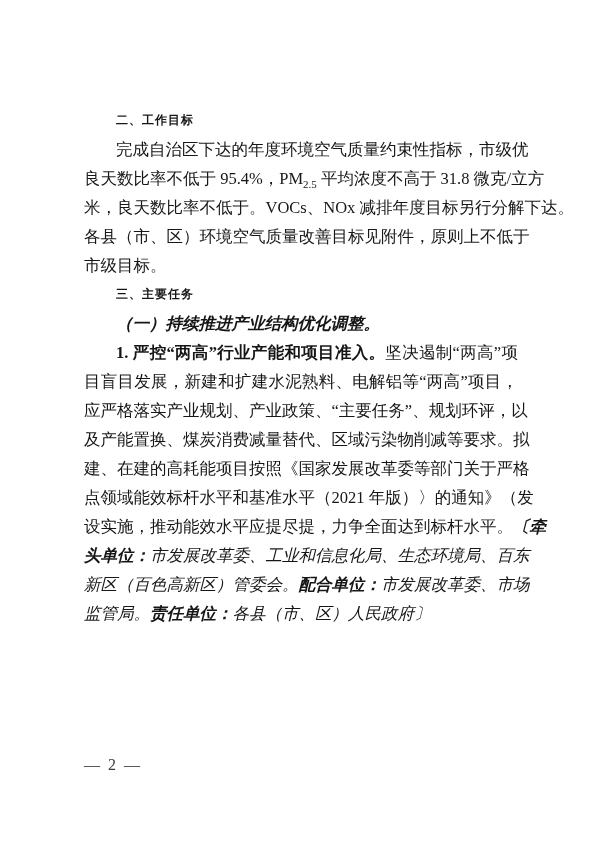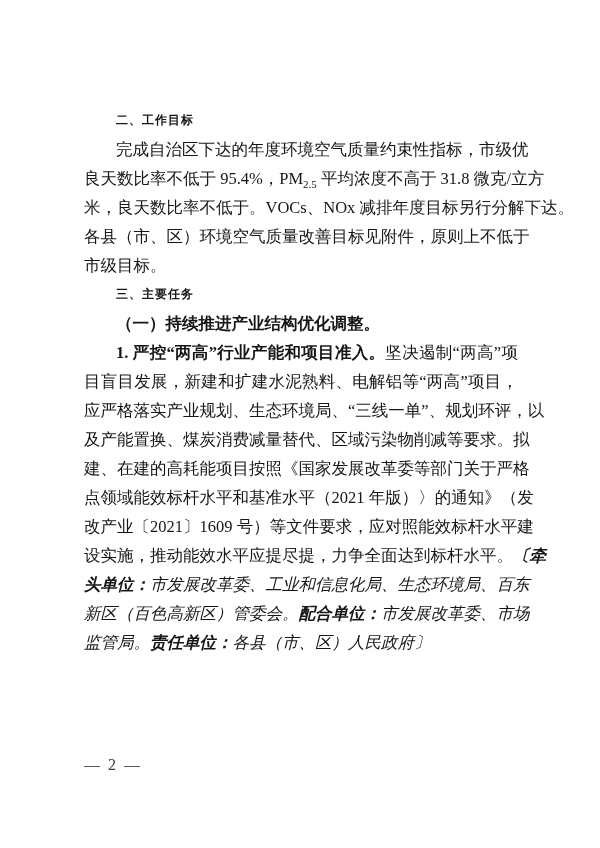--- a/index.html
+++ b/index.html
@@ -50,20 +50,21 @@
   }
   .kai {
     font-style: italic;
   }
   .kai-bold {
     font-style: italic;
     font-weight: bold;
   }
   .sub-heading {
     font-weight: bold;
+    font-style: italic;
     text-align: right;
     text-align-last: left;
   }
   sub {
     font-size: 11px;
     line-height: 0;
   }
   .footer {
     position: absolute;
     left: 84px;
@@ -109,33 +110,30 @@
       <span>（一）持续推进产业结构优化调整。</span>
     </div>
 
     <div class="line fill indent">
       <span class="lead-bold">1. 严控“两高”行业产能和项目准入。</span><span>坚决遏制“两高”项</span>
     </div>
     <div class="line fill">
       <span>目盲目发展，新建和扩建水泥熟料、电解铝等“两高”项目，</span>
     </div>
     <div class="line fill">
-      <span>应严格落实产业规划、生态环境局、“三线一单”、规划环评，以</span>
+      <span>应严格落实产业规划、产业政策、“主要任务”、规划环评，以</span>
     </div>
     <div class="line fill">
       <span>及产能置换、煤炭消费减量替代、区域污染物削减等要求。拟</span>
     </div>
     <div class="line fill">
       <span>建、在建的高耗能项目按照《国家发展改革委等部门关于严格</span>
     </div>
     <div class="line fill">
       <span>点领域能效标杆水平和基准水平（2021 年版）〉的通知》（发</span>
-    </div>
-    <div class="line fill">
-      <span>改产业〔2021〕1609 号）等文件要求，应对照能效标杆水平建</span>
     </div>
     <div class="line fill">
       <span>设实施，推动能效水平应提尽提，力争全面达到标杆水平。</span><span class="kai-bold">〔牵</span>
     </div>
     <div class="line fill">
       <span class="kai-bold">头单位：</span><span class="kai">市发展改革委、工业和信息化局、生态环境局、百东</span>
     </div>
     <div class="line fill">
       <span class="kai">新区（百色高新区）管委会。</span><span class="kai-bold">配合单位：</span><span class="kai">市发展改革委、市场</span>
     </div>

